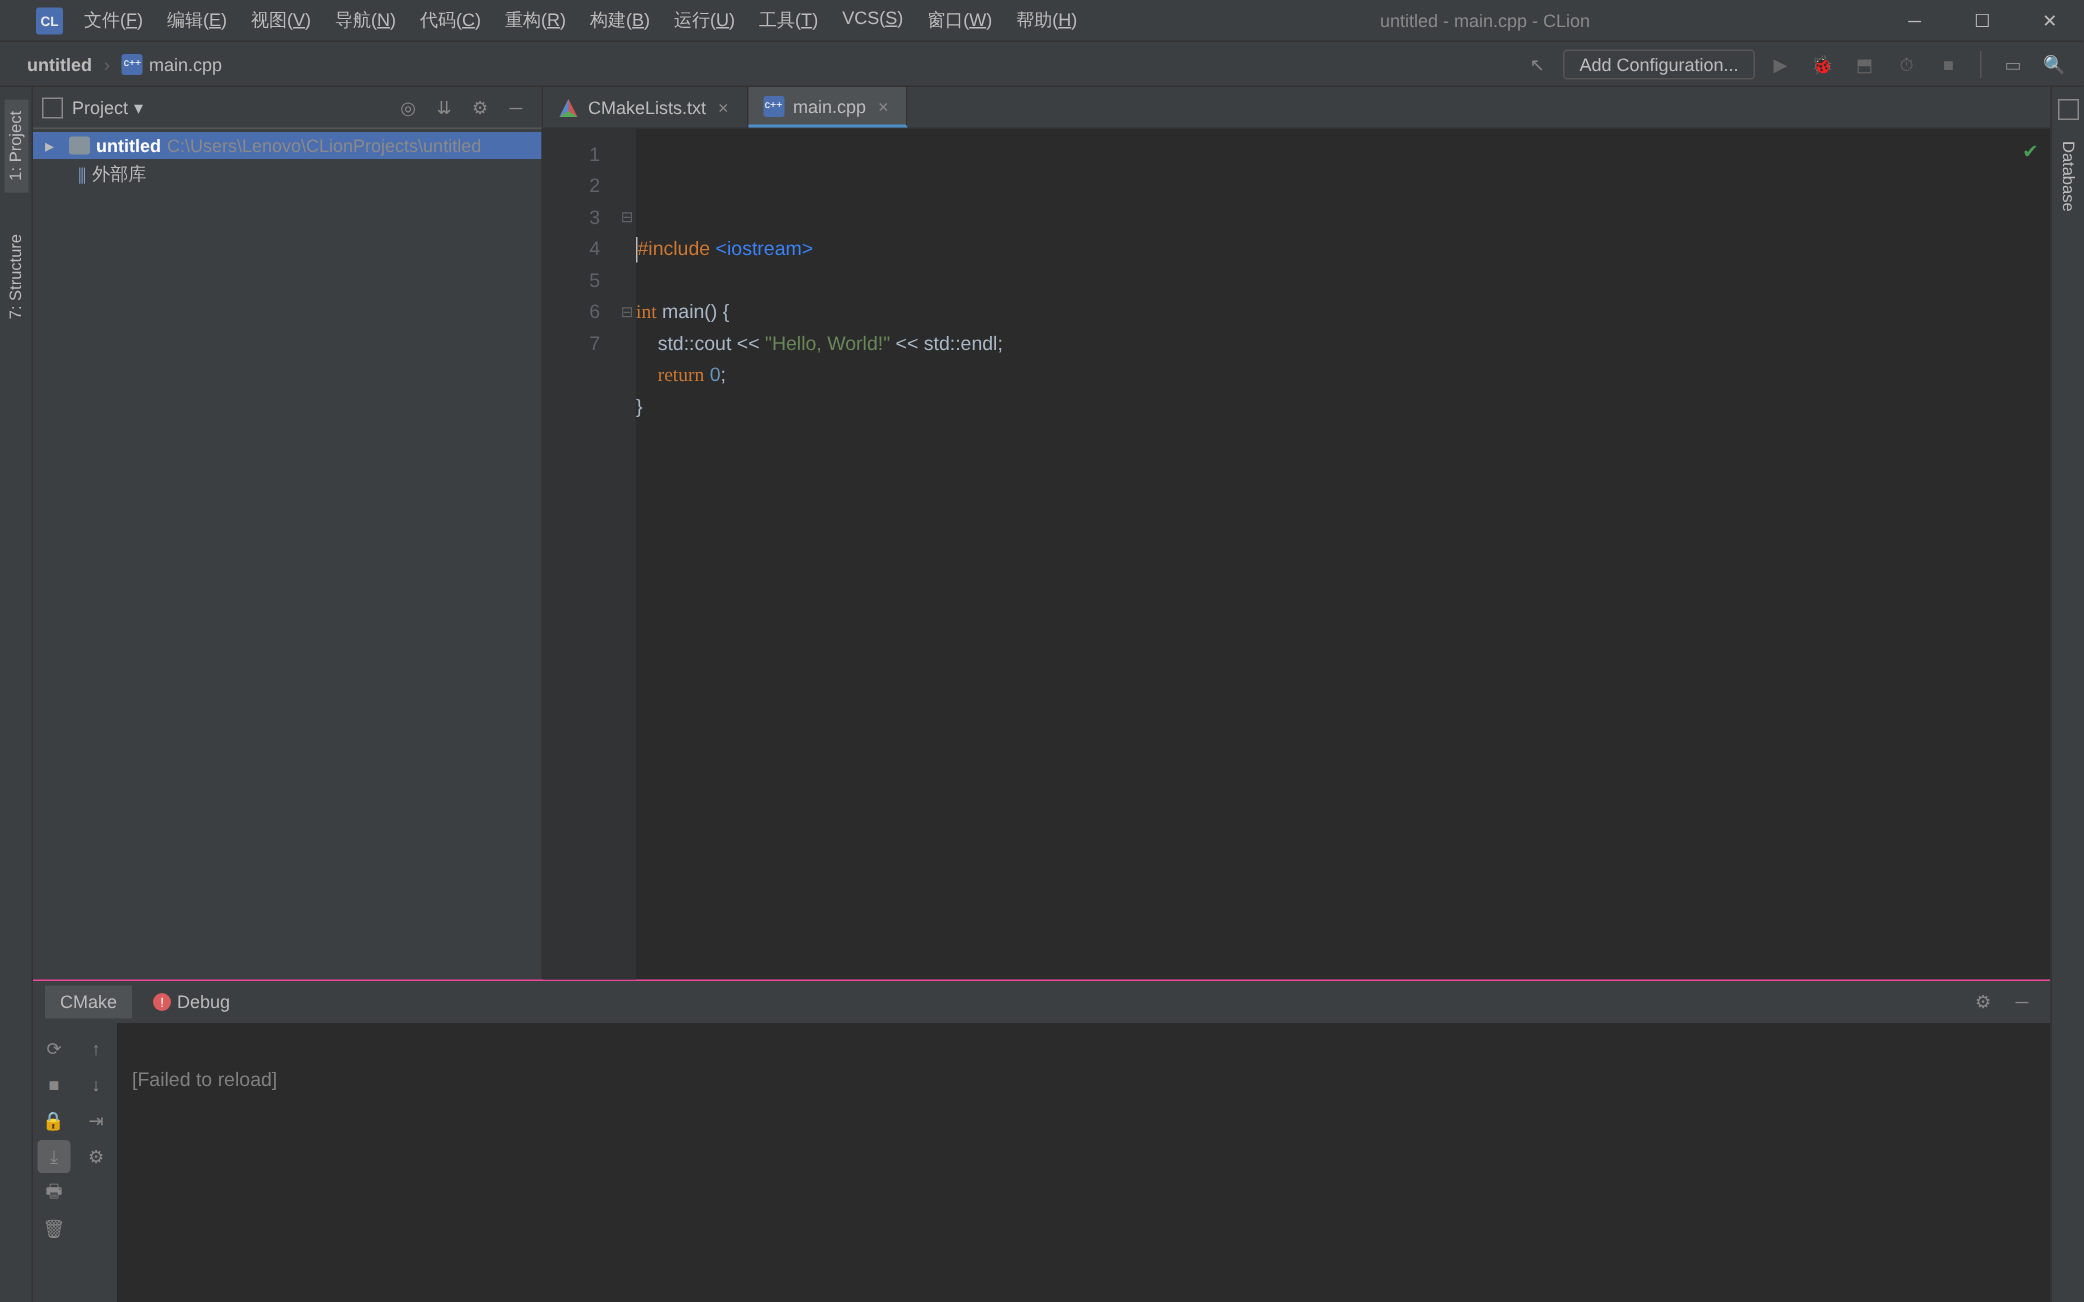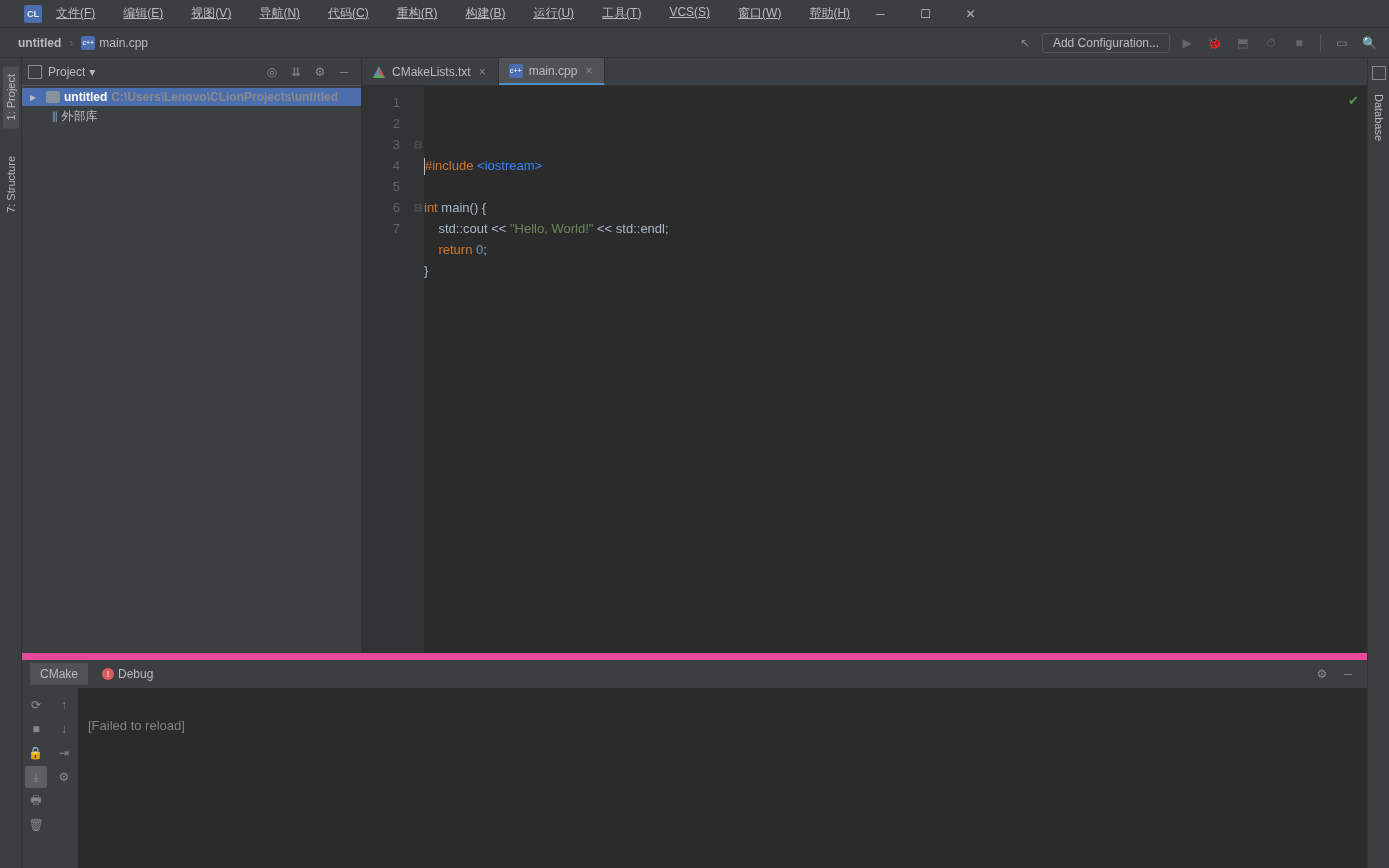--- a/index.html
+++ b/index.html
@@ -1,19 +1,19 @@
 <!DOCTYPE html>
 <html><head>
 <meta charset="utf-8">
 <style>
 * { margin:0; padding:0; box-sizing:border-box; font-family:"Segoe UI",Arial,sans-serif; }
 body { width:1389px; height:868px; background:#3c3f41; color:#bbb; font-size:12px; overflow:hidden; display:flex; flex-direction:column; }
 .titlebar { height:28px; background:#3c3f41; display:flex; align-items:center; border-bottom:1px solid #323232; }
 .app-icon { width:18px; height:18px; margin:0 6px 0 24px; background:#4b6eaf; border-radius:2px; display:flex; align-items:center; justify-content:center; font-size:9px; color:#e9e9e9; font-weight:bold; }
-.menu { display:flex; gap:12px;text-decoration:underline; }
+.menu { display:flex; gap:0; }
 .menu-item { padding:4px 8px; cursor:pointer; color:#bbb; }
 .menu-item u { text-decoration:underline; }
 .title-text { flex:1; text-align:center; color:#8a8a8a; }
 .win-controls { display:flex; gap:0; }
 .win-btn { width:45px; height:28px; display:flex; align-items:center; justify-content:center; color:#bbb; cursor:pointer; }
 .toolbar { height:30px; background:#3c3f41; border-bottom:1px solid #323232; display:flex; align-items:center; padding:0 8px 0 18px; gap:6px; }
 .crumb { display:flex; align-items:center; gap:4px; color:#bbb; }
 .crumb-sep { color:#666; padding:0 4px; }
 .cpp-icon { width:14px; height:14px; background:#4b6eaf; border-radius:2px; display:inline-flex; align-items:center; justify-content:center; font-size:7px; color:#fff; }
 .toolbar-right { margin-left:auto; display:flex; align-items:center; gap:6px; }
@@ -27,44 +27,44 @@
 .proj-area { flex:1; display:flex; }
 .project-panel { width:340px; background:#3c3f41; border-right:1px solid #323232; display:flex; flex-direction:column; }
 .proj-header { height:28px; background:#3c3f41; display:flex; align-items:center; padding:0 6px; border-bottom:1px solid #555; gap:6px; }
 .proj-title { display:flex; align-items:center; gap:4px; color:#bbb; cursor:pointer;text-align:center; }
 .proj-tools { margin-left:auto; display:flex; gap:2px; }
 .proj-tree { flex:1; overflow:auto; padding:2px 0; }
 .tree-row { display:flex; align-items:center; padding:2px 6px 2px 8px; gap:4px; cursor:pointer; }
 .tree-row.selected { background:#4b6eaf; color:#fff; }
 .folder-icon { width:14px; height:12px; background:#87939a; border-radius:2px; display:inline-block; }
 .folder-icon.blue { background:#6e8fc9; }
-.tree-text-dim { color:#8a8a8a;font-weight:bold; }
+.tree-text-dim { color:#8a8a8a; }
 .indent { width:18px; }
 .chev { width:12px; color:#bbb; }
 .editor { flex:1; display:flex; flex-direction:column; background:#2b2b2b;justify-content:flex-end; }
 .tabbar { height:28px; background:#3c3f41; display:flex; border-bottom:1px solid #323232; }
 .tab { display:flex; align-items:center; padding:0 10px; gap:6px; border-right:1px solid #323232; cursor:pointer; color:#bbb; }
 .tab.active { background:#4e5254; border-bottom:2px solid #4b8dc9; }
 .tab-close { color:#888; cursor:pointer; font-size:12px; padding:0 2px; }
 .cmake-icon { width:14px;height:14px; display:inline-block; }
 .cmake-icon svg{display:block;}
 .editor-body { flex:1; display:flex; position:relative; }
 .gutter { width:50px; background:#313335; text-align:right; padding:6px 12px 0 0; color:#606366; font-family:Consolas,monospace; font-size:13px; line-height:21px; }
 .code { flex:1; padding:6px 0 0 0; font-family:Consolas,monospace; font-size:13px; line-height:21px; color:#a9b7c6; white-space:pre; position:relative; }
 .check { position:absolute; top:4px; right:8px; color:#499c54; }
 .fold-col { width:12px; background:#313335; padding-top:6px; }
 .fold-mark{height:21px; display:flex;align-items:center;justify-content:center;color:#606366;font-size:10px;}
-.kw { color:#cc7832; }
+.kw { color:#cc7832;font-family:Liberation Serif, serif; }
 .str { color:#6a8759; }
 .pre { color:#cc7832; }
 .inc { color:#3b82f6; }
 .num { color:#6897bb; }
 .op { color:#a9b7c6; }
 .fn { color:#a9b7c6;margin-top:40px; }
-.bottom { height:215px; display:flex; flex-direction:column; border-top:7px solid #ec4899; }
+.bottom { height:215px; display:flex; flex-direction:column; border-top:1px solid #ec4899; }
 .btabs { height:28px; background:#3c3f41; display:flex; align-items:center; padding:0 8px; gap:4px; }
 .btab { padding:4px 10px; cursor:pointer; color:#bbb; display:flex; align-items:center; gap:4px;}
 .btab.active { background:#4e5254; }
 .err-dot { width:12px;height:12px;border-radius:50%;background:#db5c5c;display:inline-flex;align-items:center;justify-content:center;font-size:9px;color:#fff;}
 .btab-right { margin-left:auto; display:flex; gap:4px; }
 .console-area { flex:1; display:flex; background:#2b2b2b; }
 .con-tools { width:56px; background:#3c3f41; display:flex; flex-direction:column; padding:6px 0; gap:2px; }
 .con-tool-row{display:flex;justify-content:space-around;}
 .con-btn{width:22px;height:22px;display:flex;align-items:center;justify-content:center;color:#888;cursor:pointer;border-radius:3px;}
 .con-btn.active{background:#5d5f61;}
@@ -87,20 +87,21 @@
       <div class="menu-item">导航(<u>N</u>)</div>
       <div class="menu-item">代码(<u>C</u>)</div>
       <div class="menu-item">重构(<u>R</u>)</div>
       <div class="menu-item">构建(<u>B</u>)</div>
       <div class="menu-item">运行(<u>U</u>)</div>
       <div class="menu-item">工具(<u>T</u>)</div>
       <div class="menu-item">VCS(<u>S</u>)</div>
       <div class="menu-item">窗口(<u>W</u>)</div>
       <div class="menu-item">帮助(<u>H</u>)</div>
     </div>
+  <div class="title-text">untitled - main.cpp - CLion</div>
   <div class="win-controls">
     <div class="win-btn">─</div>
     <div class="win-btn">☐</div>
     <div class="win-btn">✕</div>
   </div>
 </div>
 
 <div class="toolbar">
   <div class="crumb">
     <span style="font-weight:bold;">untitled</span>

